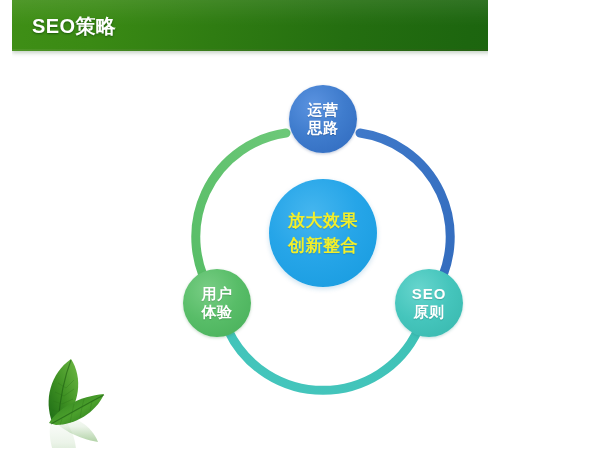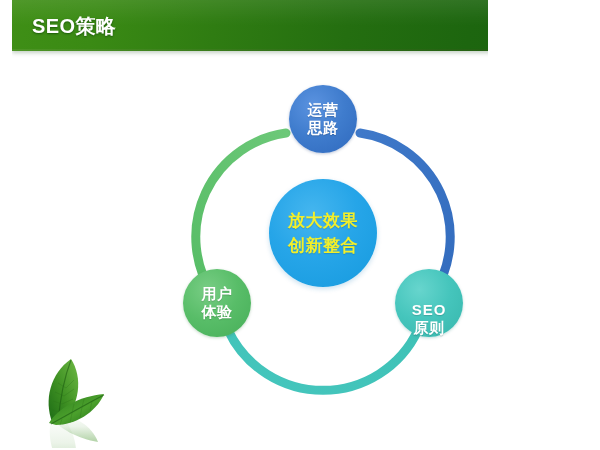--- a/index.html
+++ b/index.html
@@ -130,21 +130,20 @@
     box-shadow: 0 1px 3px rgba(50, 120, 60, 0.28);
     justify-content: center;
   }
   #node-right {
     width: 68px;
     height: 68px;
     left: 383px;
     top: 218px;
     background: radial-gradient(circle at 36% 30%, #67d5cd 0%, #45c5bc 48%, #37b6ac 100%);
     box-shadow: 0 1px 3px rgba(40, 130, 125, 0.28);
-    justify-content: flex-end;
   }
   .node-line {
     display: block;
     white-space: nowrap;
   }
   .node-line.latin {
     letter-spacing: 1px;
   }
 
   

